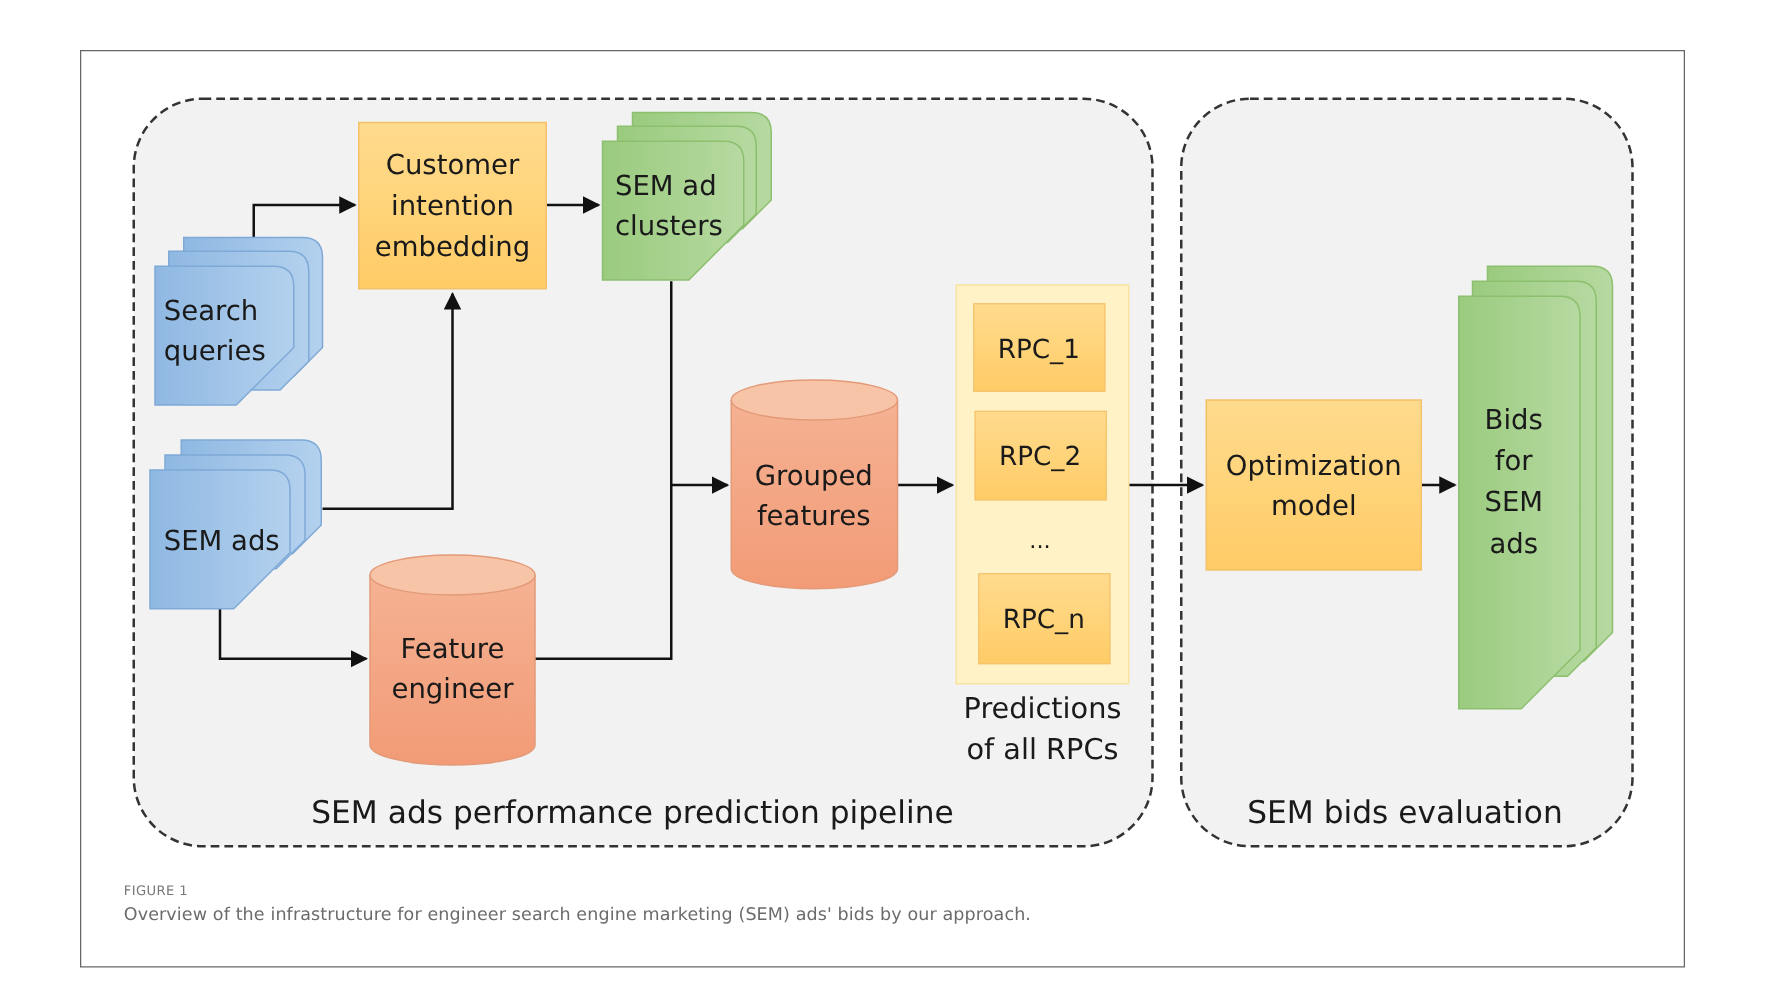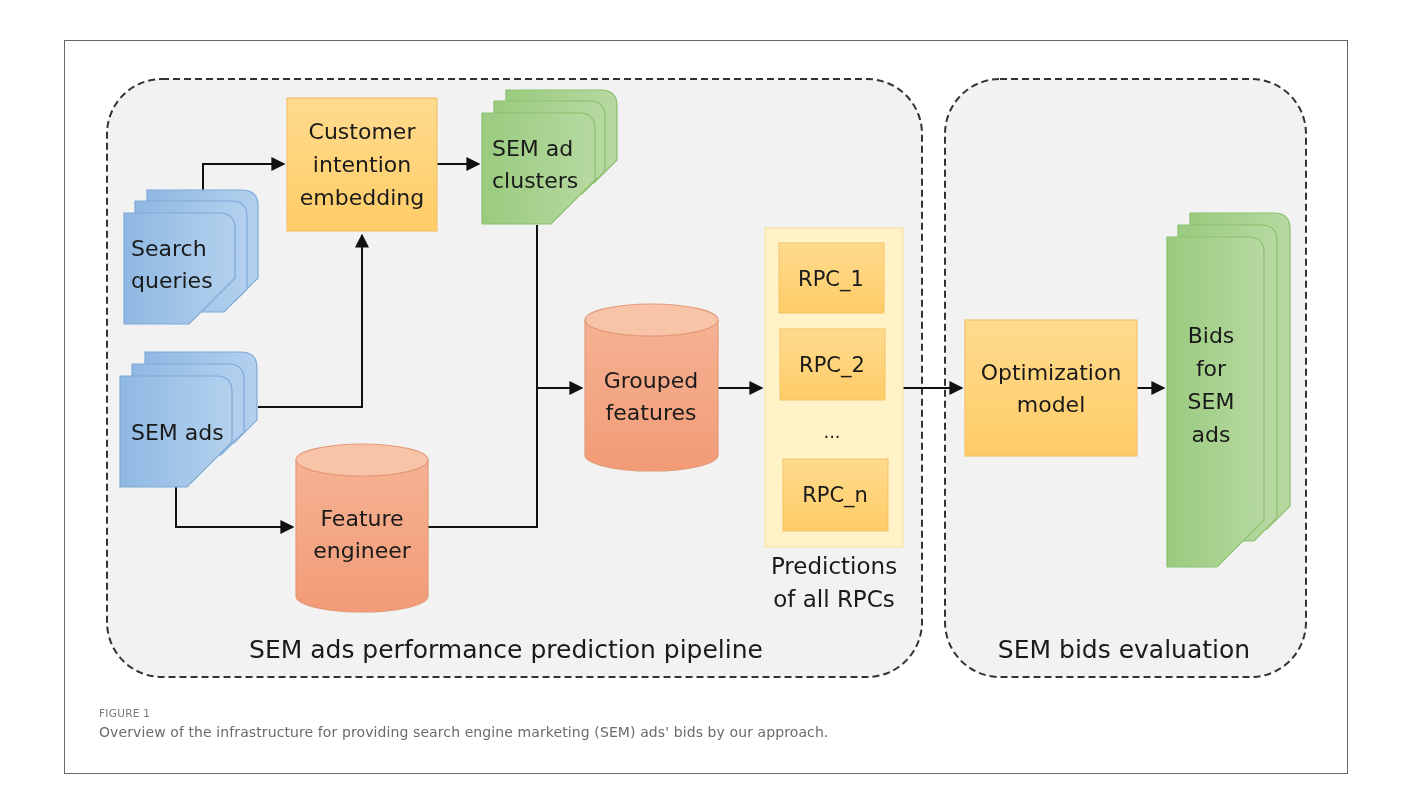--- a/index.html
+++ b/index.html
@@ -125,13 +125,13 @@
     <text class="txt" font-size="22" x="1211" y="376" text-anchor="middle">for</text>
     <text class="txt" font-size="22" x="1211" y="409" text-anchor="middle">SEM</text>
     <text class="txt" font-size="22" x="1211" y="442" text-anchor="middle">ads</text>
   </g>
 
   <text class="txt" font-size="25" x="506" y="658" text-anchor="middle">SEM ads performance prediction pipeline</text>
   <text class="txt" font-size="25" x="1124" y="658" text-anchor="middle">SEM bids evaluation</text>
 </svg>
 
 <div class="caption-label">FIGURE 1</div>
-<div class="caption-text">Overview of the infrastructure for providing search engine marketing (SEM) ads' bids by our approach.</div>
+<div class="caption-text">Overview of the infrastructure for engineer search engine marketing (SEM) ads' bids by our approach.</div>
 
 </body></html>

